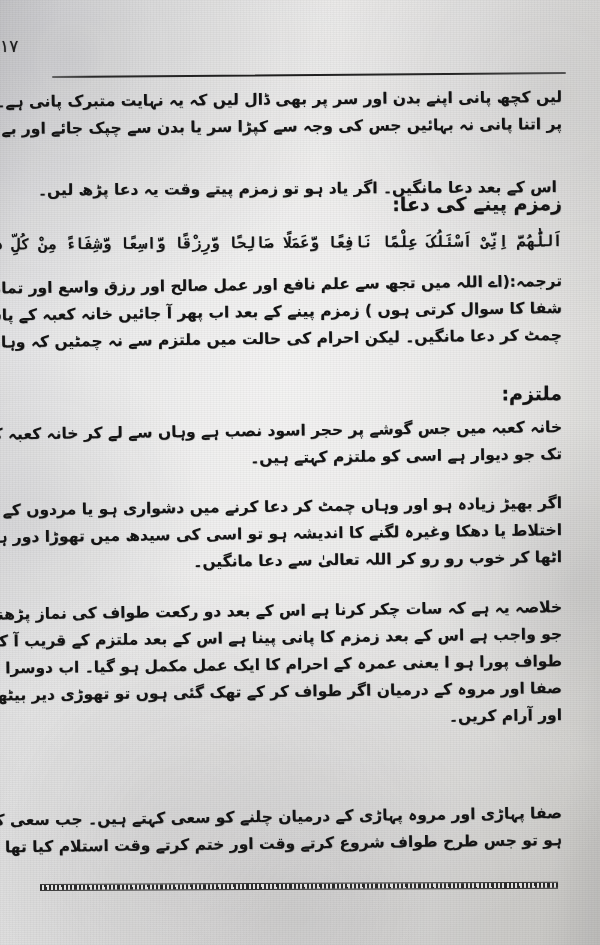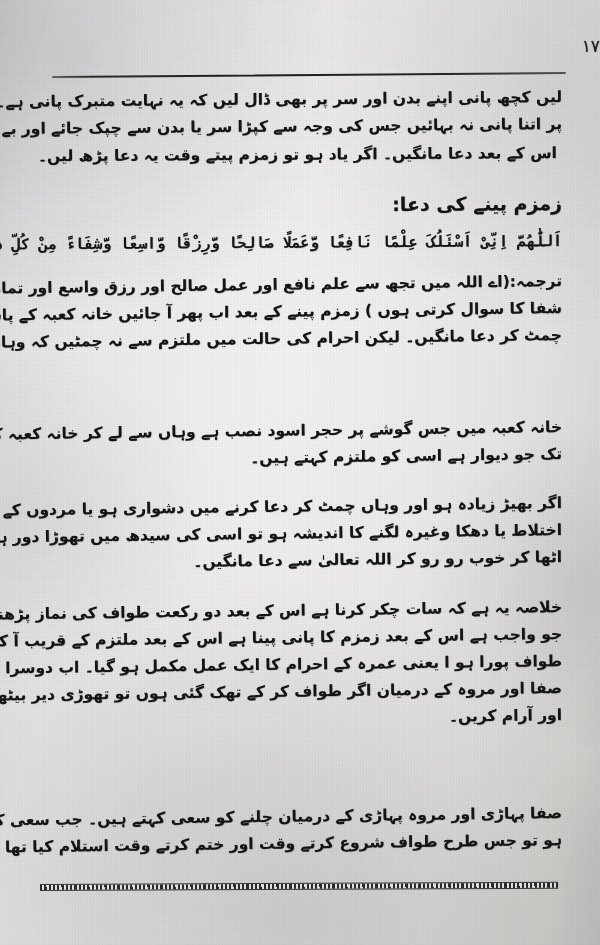--- a/index.html
+++ b/index.html
@@ -50,21 +50,21 @@
     z-index: 3;
     direction: rtl;
     unicode-bidi: isolate;
   }
 
   
   .folio {
     top: 36px;
     left: 0;
     width: 600px;
-    text-align: right;
+    text-align: left;
     font-size: 17px;
     letter-spacing: 0px;
     color: #1d1d1d;
     text-shadow: 0 0 1.1px rgba(20,20,20,.55);
   }
 
   
   .rule-top {
     position: absolute;
     z-index: 3;
@@ -121,21 +121,21 @@
   }
   .heading {
     font-family: "DejaVu Sans", sans-serif;
     font-size: 19px;
     font-weight: 700;
     line-height: 30px;
     text-shadow: 0.5px 0.5px 0.9px rgba(20,20,20,0.5);
   }
 
   .ta-right  { text-align: right; }
-  .ta-left   { text-align: left; }
+  .ta-left   { text-align: left; margin-top: 34px; }
   .ta-center { text-align: right; }
 
   
   .skew1 { transform: rotate(-0.5deg); transform-origin: right center; }
   .skew2 { transform: rotate(-0.75deg); transform-origin: right center; }
   .skew3 { transform: rotate(-0.35deg); transform-origin: right center; }
 
   .blur-soft { filter: blur(0.18px); }
 </style>
 </head>
@@ -162,20 +162,23 @@
   <div class="ink block arabic ta-center blur-soft" style="top:232px;">
     <span class="line skew3">اَللّٰهُمَّ اِنِّیْ اَسْئَلُکَ عِلْمًا نَافِعًا وَّعَمَلًا صَالِحًا وَّرِزْقًا وَّاسِعًا وَّشِفَاءً مِنْ کُلِّ دَاءٍ ۔</span>
   </div>
 
   <div class="ink block urdu ta-right blur-soft" style="top:268px;">
     <span class="line skew2">ترجمہ:(اے اللہ میں تجھ سے علم نافع اور عمل صالح اور رزق واسع اور تمام امراض سے</span>
     <span class="line skew2">شفا کا سوال کرتی ہوں ) زمزم پینے کے بعد اب پھر آ جائیں خانہ کعبہ کے پاس اور ملتزم سے</span>
     <span class="line skew2">چمٹ کر دعا مانگیں۔ لیکن احرام کی حالت میں ملتزم سے نہ چمٹیں کہ وہاں خوشبو لگی ہوتی ہے۔</span>
   </div>
 
+  <div class="ink block heading ta-center blur-soft" style="top:378px;">
+    <span class="line skew3">ملتزم:</span>
+  </div>
 
   <div class="ink block urdu ta-right blur-soft" style="top:414px;">
     <span class="line skew2">خانہ کعبہ میں جس گوشے پر حجر اسود نصب ہے وہاں سے لے کر خانہ کعبہ کے دروازہ</span>
     <span class="line skew2">تک جو دیوار ہے اسی کو ملتزم کہتے ہیں۔</span>
   </div>
 
   <div class="ink block urdu ta-right blur-soft" style="top:490px;">
     <span class="line skew2">اگر بھیڑ زیادہ ہو اور وہاں چمٹ کر دعا کرنے میں دشواری ہو یا مردوں کے ساتھ</span>
     <span class="line skew2">اختلاط یا دھکا وغیرہ لگنے کا اندیشہ ہو تو اسی کی سیدھ میں تھوڑا دور ہٹ کر خانہ کعبہ کے سامنے ہاتھ</span>
     <span class="line skew2">اٹھا کر خوب رو رو کر اللہ تعالیٰ سے دعا مانگیں۔</span>

